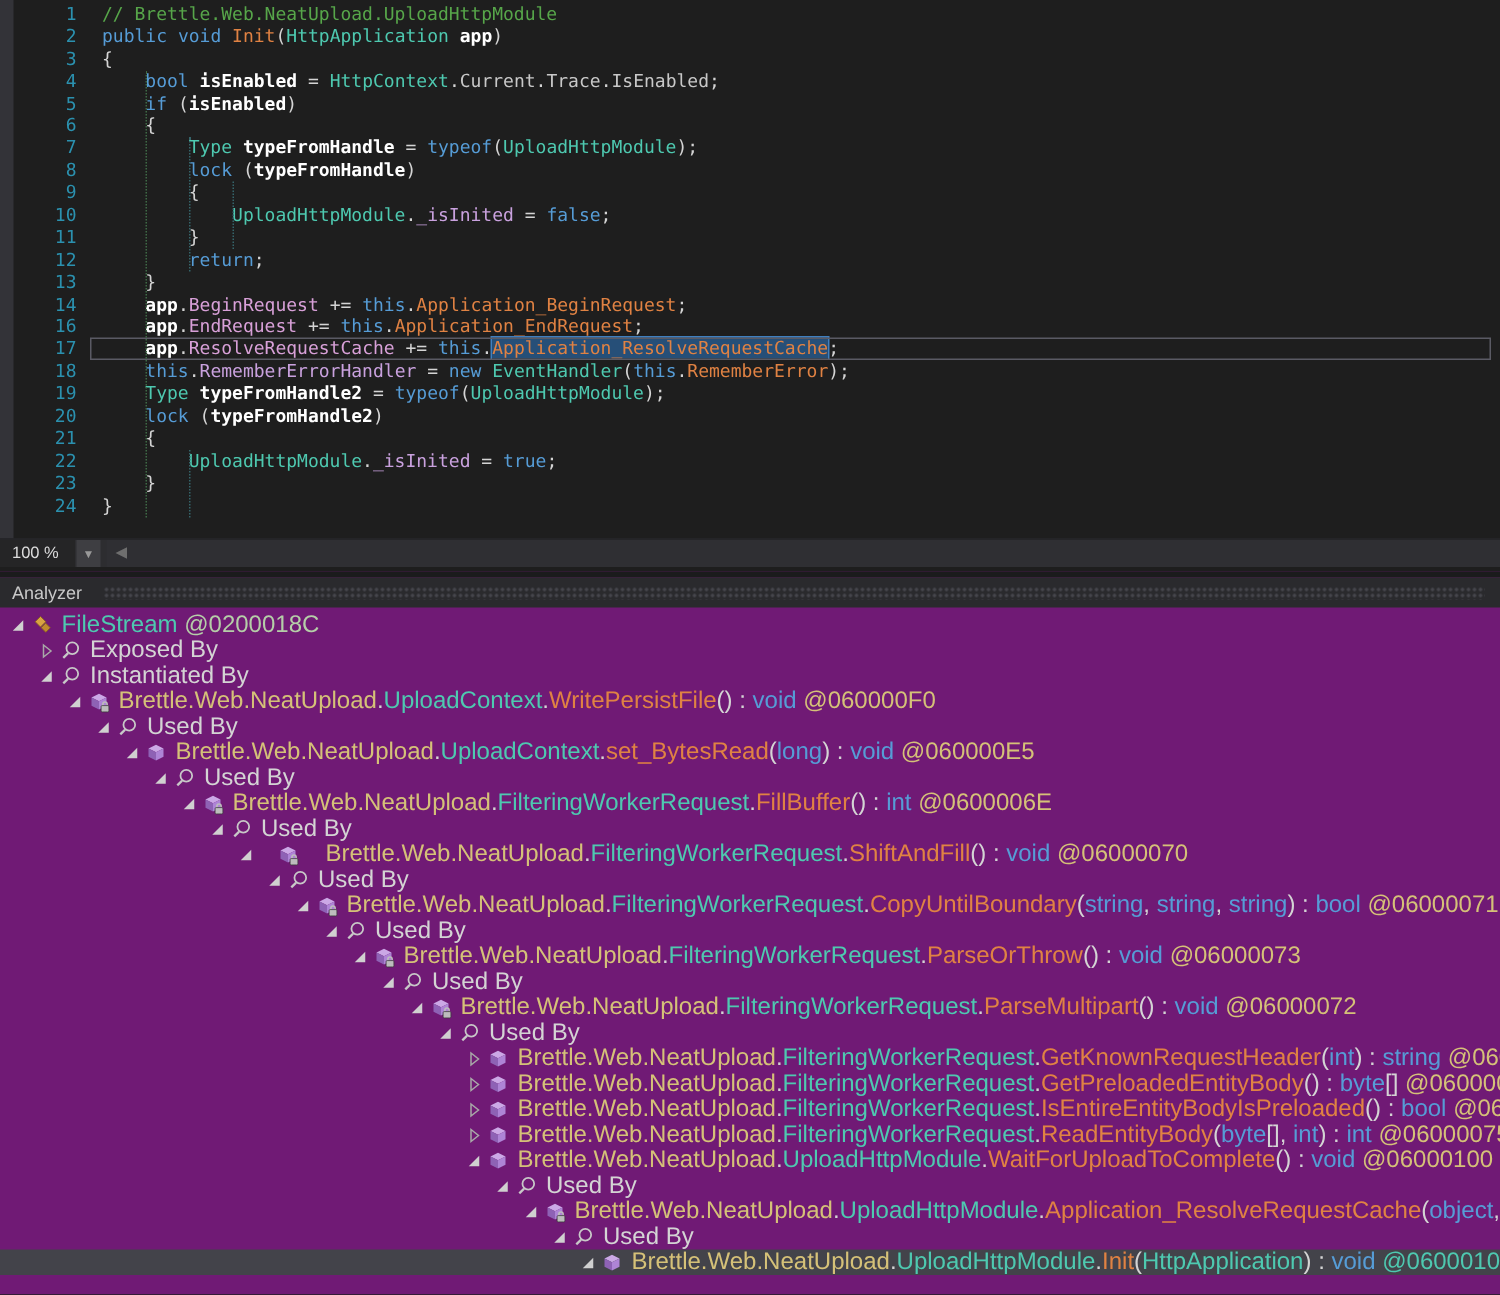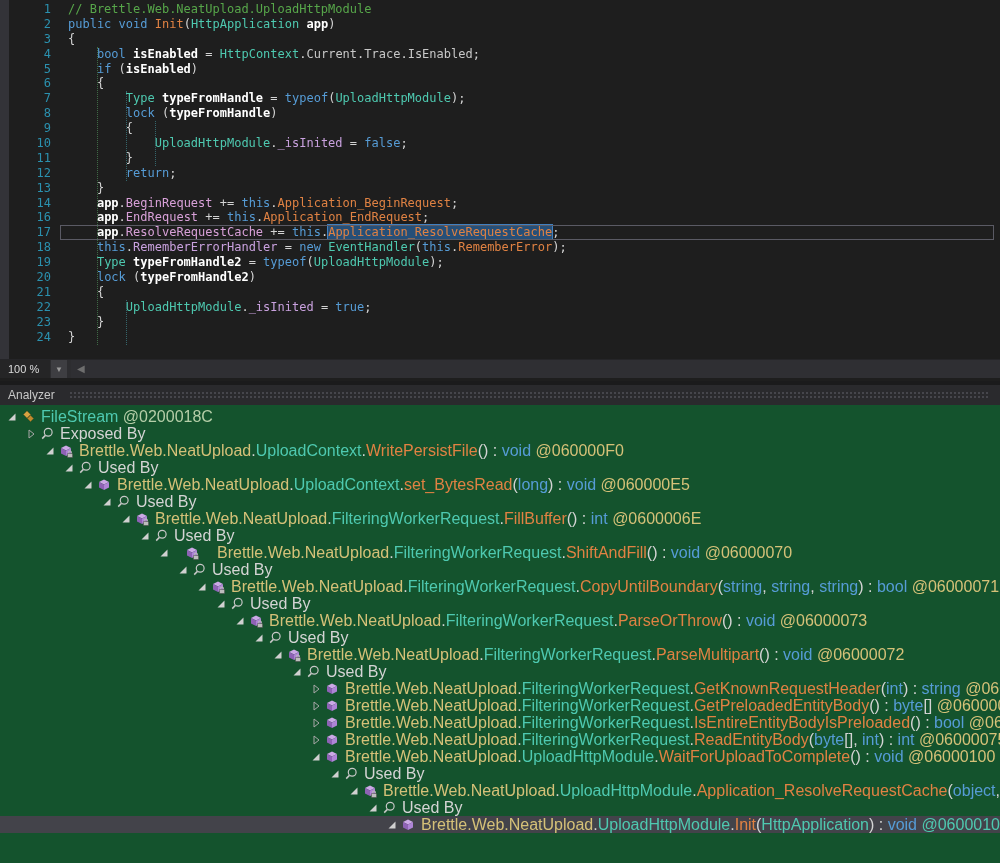--- a/index.html
+++ b/index.html
@@ -21,21 +21,21 @@
   .indent-guide.teal{border-left-color:#35656b;}
 
   
   .zoombar{position:absolute;top:359px;left:0;right:0;height:18px;background:#2d2d30;display:flex;align-items:stretch;border-top:1px solid #252528;}
   .zoom-label{background:#252526;display:flex;align-items:center;padding:0 8px;width:34px;color:#dcdcdc;font-size:11px;}
   .zoom-dd{width:16px;background:#3e3e42;color:#999999;font-size:8px;display:flex;align-items:center;justify-content:center;border-left:1px solid #2d2d30;}
   .hscroll{flex:1;display:flex;align-items:center;background:#2f2f33;margin-left:4px;}
   .scroll-left{color:#6e6e6e;font-size:10px;padding-left:6px;line-height:1;}
 
   
-  .analyzer{position:absolute;top:381px;left:0;right:0;bottom:0;background:#14532d;border-top:4px solid #1b1b1c;}
+  .analyzer{position:absolute;top:381px;left:0;right:0;bottom:0;background:#701a75;border-top:4px solid #1b1b1c;}
   .analyzer-header{height:20px;display:flex;align-items:center;background:#2a2a2d;}
   .analyzer-title{color:#c8c8c8;font-size:12px;padding-left:8px;flex:none;}
   .grip{flex:1;height:9px;margin:0 10px 0 14px;background-image:radial-gradient(circle,#46464c 1px,transparent 1.2px);background-size:4px 4px;}
   .tree{position:absolute;top:20px;left:0;right:0;bottom:0;overflow:hidden;padding-top:3px;}
   .tree-row{height:17px;display:flex;align-items:center;font-size:16px;color:#dcdcdc;white-space:pre;}
   .tree-row.selected{background:#43434a;}
   .expander{flex:none;width:14px;height:12px;display:inline-flex;align-items:center;}
   .node-icon{flex:none;width:19px;height:16px;display:inline-flex;align-items:center;}
   .node-text{padding-left:2px;}
 </style>
@@ -96,20 +96,26 @@
             </svg></span><span class="node-icon"><svg width="16" height="16" viewBox="0 0 16 16">
               <path d="M7 2 L10.5 5.5 L7 9 L3.5 5.5 Z" fill="#d8a343" stroke="#8a6420" stroke-width="0.6"></path>
               <path d="M10.5 6.5 L13.5 9.5 L10.5 12.5 L7.5 9.5 Z" fill="#c08a2e" stroke="#8a6420" stroke-width="0.6"></path>
             </svg></span><span class="node-text"><span class="tk-ty">FileStream</span><span class="tk-num"> @0200018C</span></span></div>
         <div class="tree-row" style="padding-left: 25px;"><span class="expander"><svg width="12" height="12" viewBox="0 0 12 12">
               <polygon points="4,2 9,6 4,10" fill="none" stroke="#a8a8a8" stroke-width="1"></polygon>
             </svg></span><span class="node-icon"><svg width="16" height="16" viewBox="0 0 16 16">
               <circle cx="9.2" cy="6.2" r="3.9" fill="none" stroke="#c8c8c8" stroke-width="1.2"></circle>
               <line x1="6.4" y1="9.4" x2="3.2" y2="12.6" stroke="#c8c8c8" stroke-width="1.5"></line>
             </svg></span><span class="node-text"><span class="tk-pl">Exposed By</span></span></div>
+        <div class="tree-row" style="padding-left: 25px;"><span class="expander"><svg width="12" height="12" viewBox="0 0 12 12">
+              <polygon points="9.5,2.5 9.5,9.5 2.5,9.5" fill="#d0d0d0"></polygon>
+            </svg></span><span class="node-icon"><svg width="16" height="16" viewBox="0 0 16 16">
+              <circle cx="9.2" cy="6.2" r="3.9" fill="none" stroke="#c8c8c8" stroke-width="1.2"></circle>
+              <line x1="6.4" y1="9.4" x2="3.2" y2="12.6" stroke="#c8c8c8" stroke-width="1.5"></line>
+            </svg></span><span class="node-text"><span class="tk-pl">Instantiated By</span></span></div>
         <div class="tree-row" style="padding-left: 44px;"><span class="expander"><svg width="12" height="12" viewBox="0 0 12 12">
               <polygon points="9.5,2.5 9.5,9.5 2.5,9.5" fill="#d0d0d0"></polygon>
             </svg></span><span class="node-icon"><svg width="16" height="16" viewBox="0 0 16 16">
               <polygon points="8,2.5 13,5 8,7.5 3,5" fill="#cba8e6"></polygon>
               <polygon points="3,5 8,7.5 8,13 3,10.5" fill="#8e62b5"></polygon>
               <polygon points="13,5 8,7.5 8,13 13,10.5" fill="#ae84d6"></polygon>
               <path d="M10.6 10.4 v-1 a1.4 1.4 0 0 1 2.8 0 v1" fill="none" stroke="#bdbdbd" stroke-width="1.1"></path>
               <rect x="9.4" y="10.4" width="5.2" height="4.2" rx="0.7" fill="#bdbdbd" stroke="#3a3a3a" stroke-width="0.5"></rect>
             </svg></span><span class="node-text"><span class="tk-ns">Brettle.Web.NeatUpload</span><span class="tk-pl">.</span><span class="tk-ty">UploadContext</span><span class="tk-pl">.</span><span class="tk-m">WritePersistFile</span><span class="tk-pl">() : </span><span class="tk-kw">void</span><span class="tk-pl"> </span><span class="tk-ns">@060000F0</span></span></div>
         <div class="tree-row" style="padding-left: 63px;"><span class="expander"><svg width="12" height="12" viewBox="0 0 12 12">

